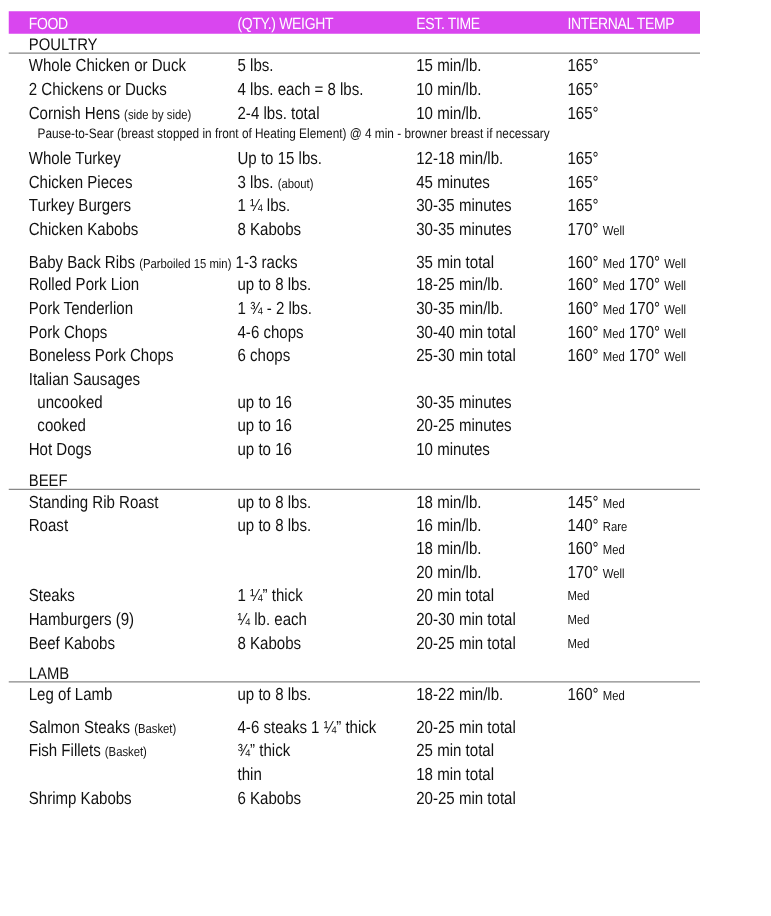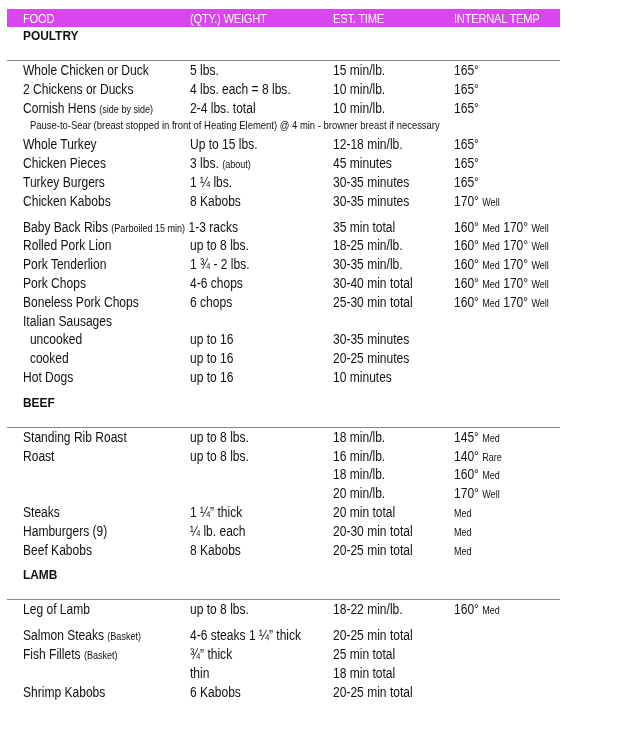--- a/index.html
+++ b/index.html
@@ -3,21 +3,21 @@
 <meta charset="utf-8">
 <style>
   html, body { margin: 0; padding: 0; background: #ffffff; }
   body { width: 617px; height: 733px; position: relative; overflow: hidden;
          font-family: "Liberation Sans", sans-serif; color: #111; }
   .sheet { position: absolute; left: 7px; top: 9px; width: 553px; }
   .hdr { position: relative; height: 18px; background: #d946ef; color: #fff;
          font-size: 13px; letter-spacing: -0.3px; transform-origin: left; }
   .hdr span { position: absolute; top: 2px; white-space: nowrap; transform: scaleX(0.86); transform-origin: left; }
   .c1 { left: 16px; } .c2 { left: 183px; } .c3 { left: 326px; } .c4 { left: 447px; }
-  .section-title { font-weight: bold; font-size: 13.5px; height: 34px; line-height: 18px;
+  .section-title { font-weight: normal; font-size: 13.5px; height: 16px; line-height: 18px;
                    padding-left: 16px; border-bottom: 1px solid #888; width: 553px; box-sizing: border-box; }
   .section-title span { display: inline-block; transform: scaleX(0.88); transform-origin: left; }
   .row { position: relative; height: 18.8px; font-size: 14px; text-align: center; }
   .row > span { position: absolute; top: 1px; white-space: nowrap; transform: scaleX(0.86); transform-origin: left; }
   .small { font-size: 10.5px; }
   .note { position: relative; height: 18px; font-size: 11px; }
   .note span { position: absolute; left: 23px; top: 2px; white-space: nowrap; transform: scaleX(0.86); transform-origin: left; }
   .gap { height: 7px; }
   .indent { padding-left: 8px; }
 </style>

